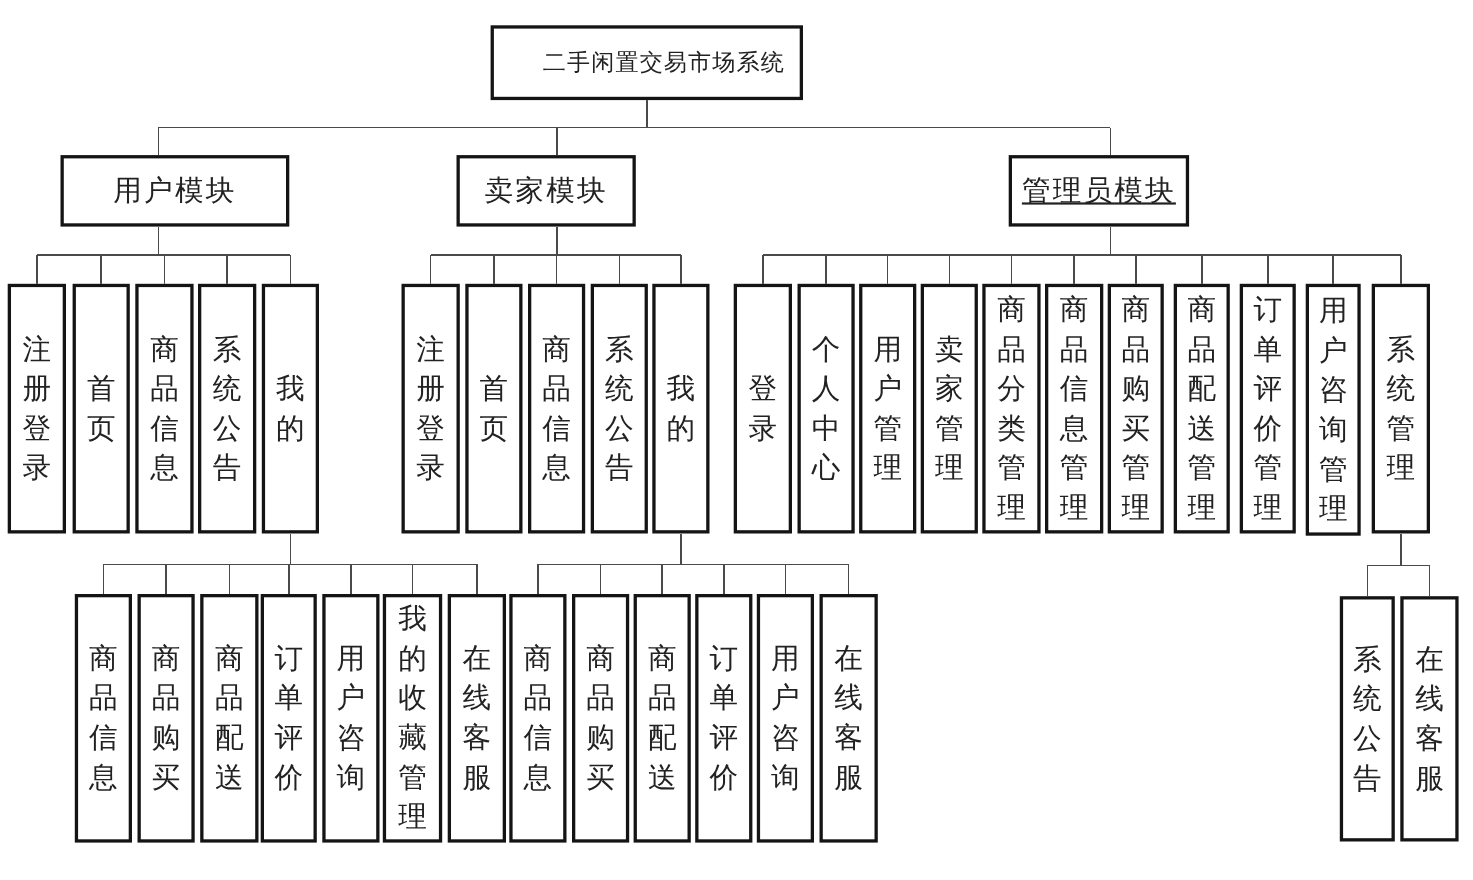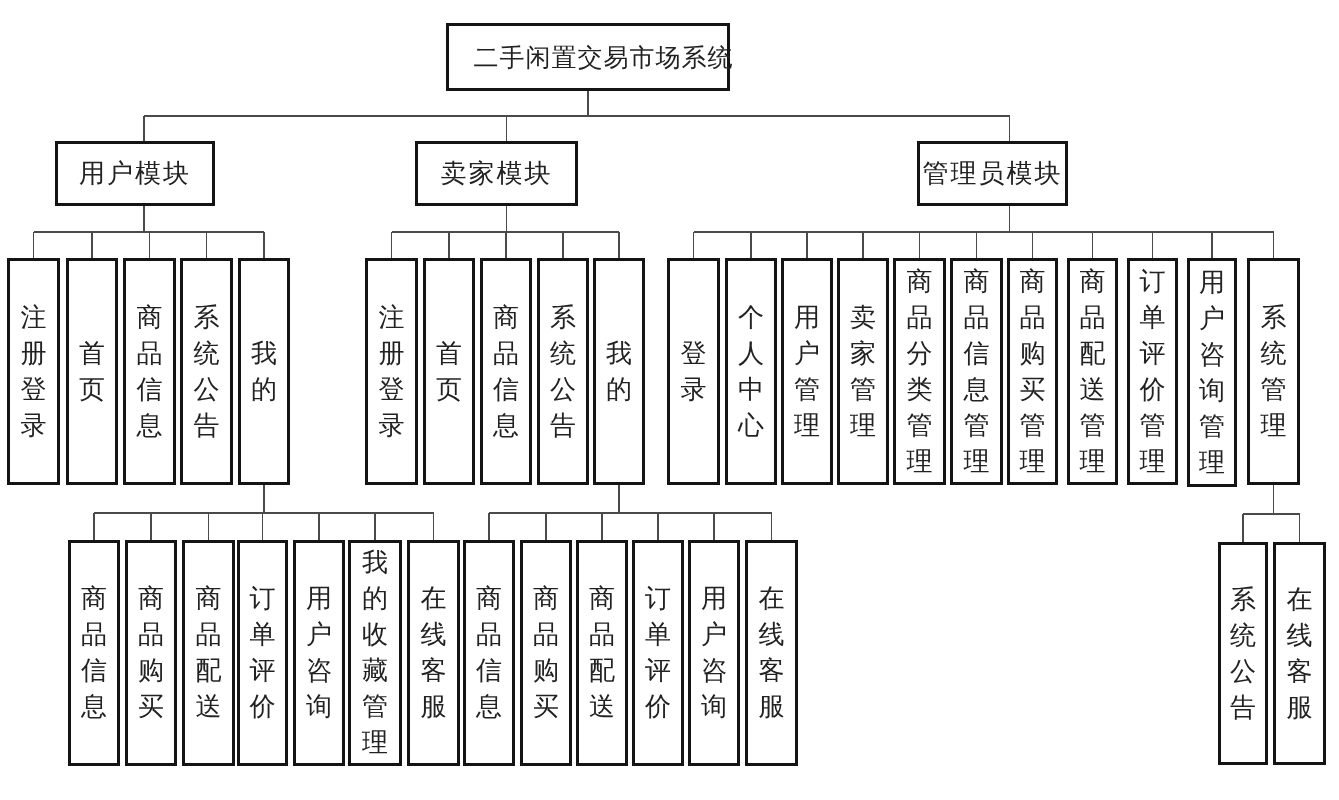--- a/index.html
+++ b/index.html
@@ -37,21 +37,21 @@
     justify-content: center;
     color: var(--text);
   }
   .h-box .label {
     font-size: 26px;
     letter-spacing: 2px;
     white-space: nowrap;
     text-align: center;
   }
   .box-root .label {
-    font-size: 25px;
+    font-size: 21px;
     letter-spacing: 1px;
     margin-left: 31px;
   }
   .v-box .label {
     font-size: 26px;
     line-height: 36px;
     white-space: pre;
     text-align: center;
   }
 </style>
@@ -110,21 +110,21 @@
       <line x1="1212" y1="232" x2="1212" y2="258" stroke="#4a4a4a" stroke-width="1.4"></line>
       <line x1="1273.5" y1="232" x2="1273.5" y2="258" stroke="#4a4a4a" stroke-width="1.4"></line>
       <line x1="1273.5" y1="485" x2="1273.5" y2="514" stroke="#4a4a4a" stroke-width="1.4"></line>
       <line x1="1243" y1="514" x2="1299.5" y2="514" stroke="#4a4a4a" stroke-width="1.4"></line>
       <line x1="1243" y1="514" x2="1243" y2="542" stroke="#4a4a4a" stroke-width="1.4"></line>
       <line x1="1299.5" y1="514" x2="1299.5" y2="542" stroke="#4a4a4a" stroke-width="1.4"></line>
     </svg>
 <div class="box h-box box-root" style="left: 446px; top: 23px; width: 284px; height: 68px;">
       <div class="label">二手闲置交易市场系统</div>
     </div>
-    <div class="box h-box" style="left: 55px; top: 141px; width: 160px; height: 65px;">
+    <div class="box h-box" style="left: 55px; top: 141px; width: 208px; height: 65px;">
       <div class="label">用户模块</div>
     </div>
     <div class="box v-box" style="left: 7px; top: 258px; width: 53px; height: 227px;">
       <div class="label">注
 册
 登
 录</div>
     </div>
     <div class="box v-box" style="left: 66px; top: 258px; width: 52px; height: 227px;">
       <div class="label">首
@@ -248,21 +248,21 @@
 户
 咨
 询</div>
     </div>
     <div class="box v-box" style="left: 745px; top: 540px; width: 53px; height: 226px;">
       <div class="label">在
 线
 客
 服</div>
     </div>
-    <div class="box h-box" style="left: 917px; top: 141px; width: 151px; height: 65px;">
+    <div class="box h-box" style="left: 917px; top: 141px; width: 164px; height: 65px; text-decoration: underline;">
       <div class="label">管理员模块</div>
     </div>
     <div class="box v-box" style="left: 667px; top: 258px; width: 53px; height: 227px;">
       <div class="label">登
 录</div>
     </div>
     <div class="box v-box" style="left: 725px; top: 258px; width: 52px; height: 227px;">
       <div class="label">个
 人
 中

